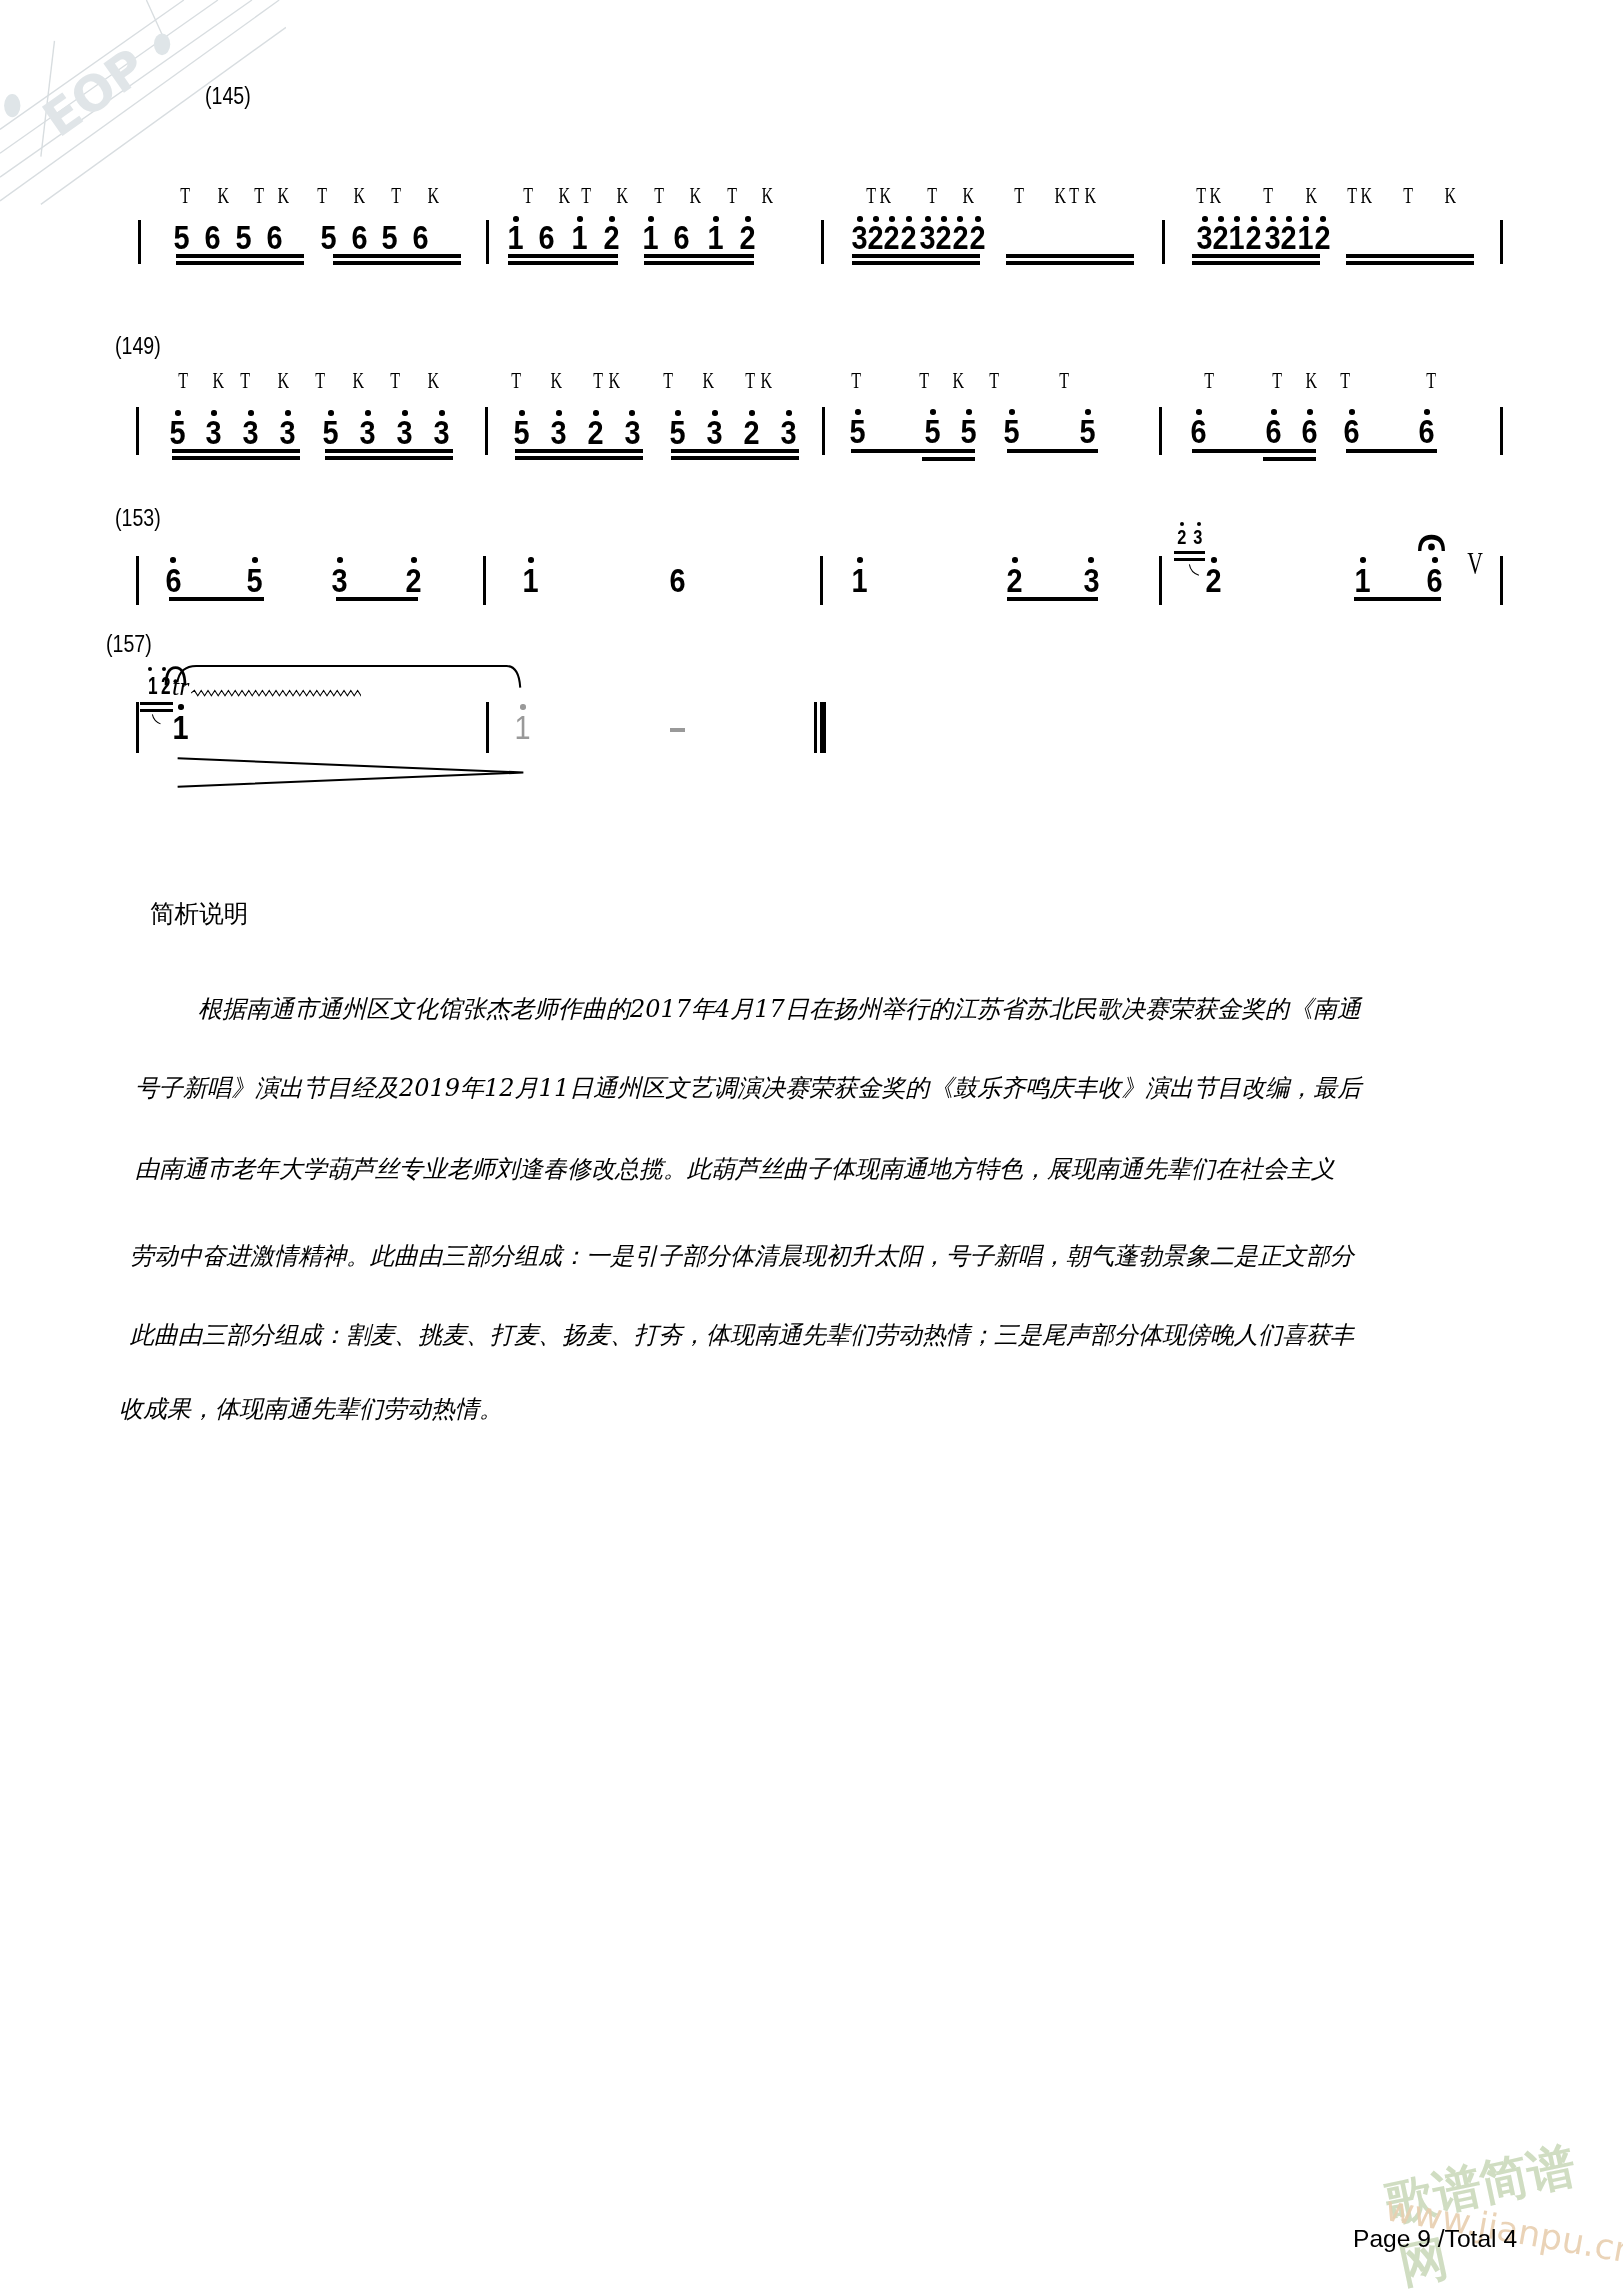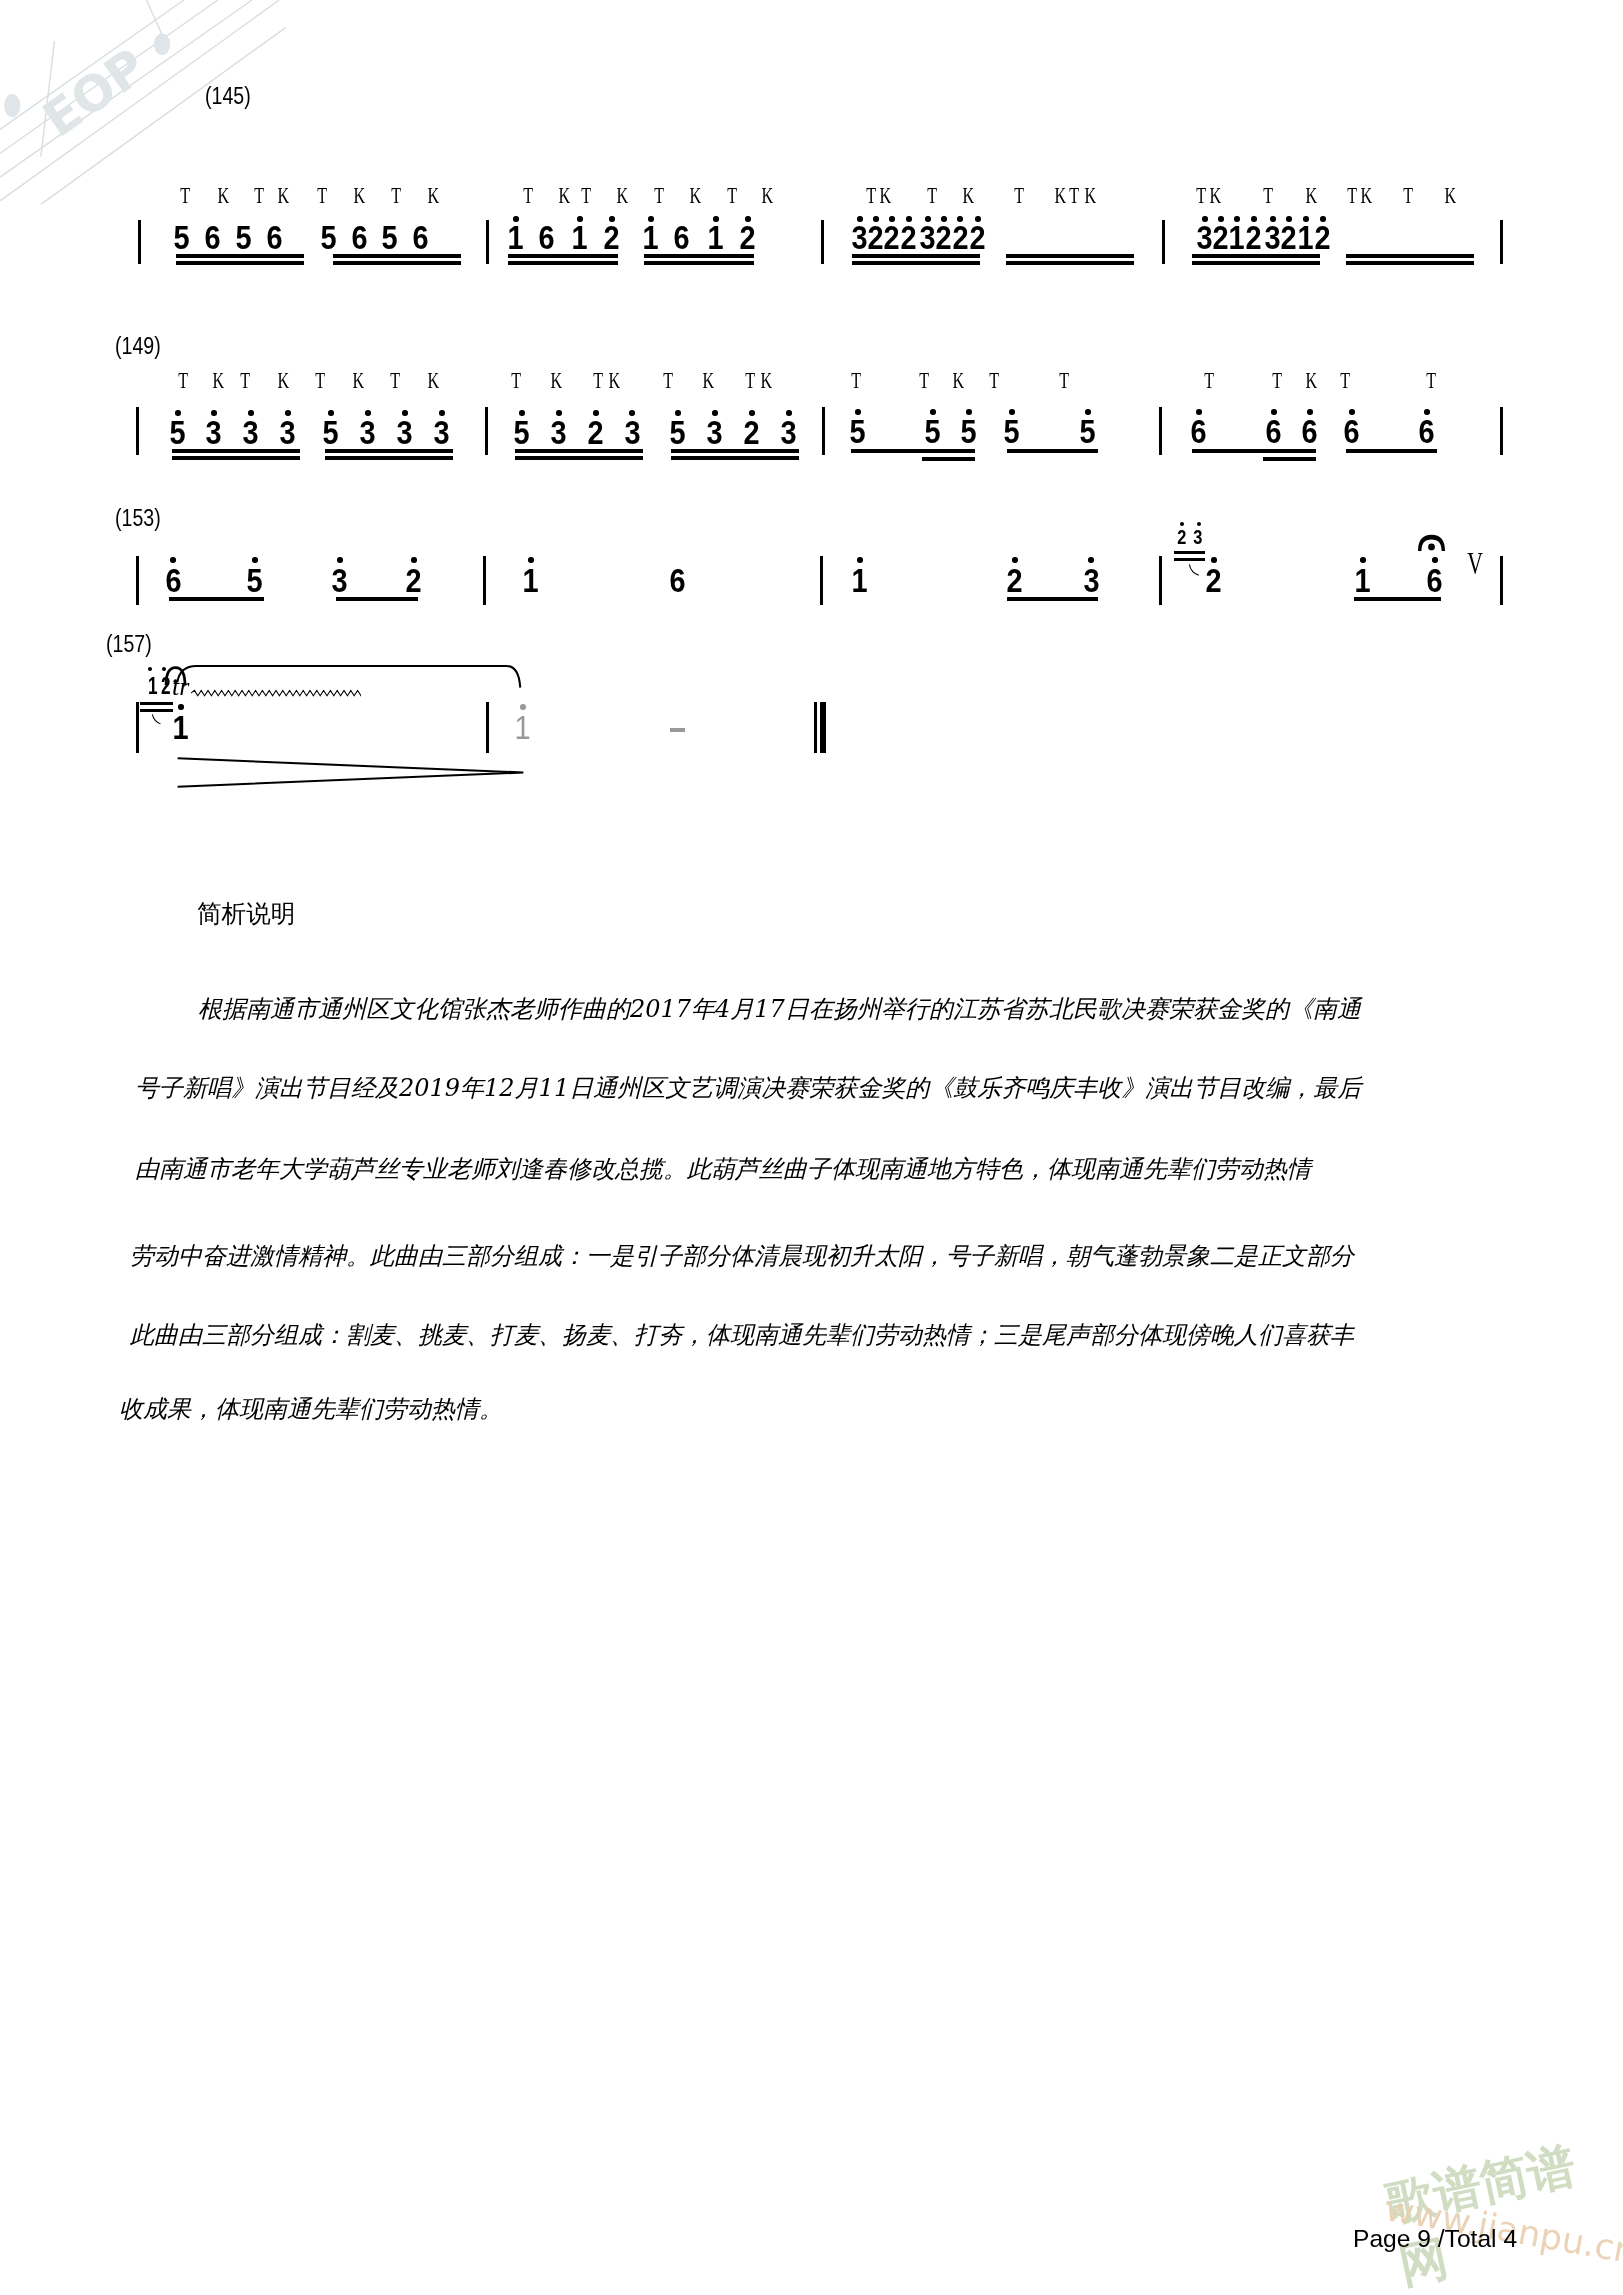--- a/index.html
+++ b/index.html
@@ -8,21 +8,21 @@
   .mnum{font-family:"Liberation Sans",sans-serif;font-size:23px;transform:scaleX(0.85);transform-origin:left top;}
   .row{position:absolute;left:0;width:1623px;}
   .bar{position:absolute;width:3.4px;background:#000;}
   .tk{position:absolute;font-family:"Liberation Serif",serif;font-size:23px;transform:scaleX(0.7);transform-origin:center top;width:20.5px;text-align:center;}
   .note{position:absolute;font-family:"Liberation Sans",sans-serif;font-weight:bold;font-size:34px;width:27px;text-align:center;transform:scaleX(0.85);}
   .note.grey{color:#999;}
   .dot{position:absolute;width:5.5px;height:5.5px;border-radius:50%;background:#000;}
   .dot.grey{background:#999;}
   .ul{position:absolute;height:4.1px;background:#000;}
   .dash{position:absolute;height:4.1px;width:15px;background:#999;}
-  .title{font-family:"DejaVu Serif","Liberation Serif",serif;font-size:24.6px;margin-left:47px;}
+  .title{font-family:"DejaVu Serif","Liberation Serif",serif;font-size:24.6px;}
   .para{position:absolute;font-family:"DejaVu Serif","Liberation Serif",serif;font-size:24px;white-space:nowrap;letter-spacing:0px;font-style:italic;}
   .footer{position:absolute;font-family:"Liberation Sans",sans-serif;font-size:24.6px;}
   .wm-site{position:absolute;font-family:"DejaVu Sans",sans-serif;font-weight:bold;color:#c8d8b8;opacity:0.85;transform:rotate(-12deg);}
   .wm-url{position:absolute;font-family:"DejaVu Sans",sans-serif;color:#e8cfb0;opacity:0.9;transform:rotate(10deg);}
 </style>
 </head>
 <body>
 
 <svg class="abs" style="left:0;top:0;" width="286" height="218" viewBox="0 0 420 320">
   <g stroke="#d8dde0" stroke-width="2" fill="none">
@@ -383,21 +383,21 @@
     <span class="note grey" style="left:509px;top:708px;font-weight:normal;">1</span>
     <div class="dash" style="left:670px;top:728px;"></div>
   </div>
 </div>
 
 <div class="abs title" style="left:150px;top:897px;">简析说明</div>
 
 <div>
   <div class="para" style="left:198px;top:993px;">根据南通市通州区文化馆张杰老师作曲的2017年4月17日在扬州举行的江苏省苏北民歌决赛荣获金奖的《南通</div>
   <div class="para" style="left:135px;top:1072px;">号子新唱》演出节目经及2019年12月11日通州区文艺调演决赛荣获金奖的《鼓乐齐鸣庆丰收》演出节目改编，最后</div>
-  <div class="para" style="left:135px;top:1153px;">由南通市老年大学葫芦丝专业老师刘逢春修改总揽。此葫芦丝曲子体现南通地方特色，体现南通先辈们劳动热情</div>
+  <div class="para" style="left:135px;top:1153px;">由南通市老年大学葫芦丝专业老师刘逢春修改总揽。此葫芦丝曲子体现南通地方特色，展现南通先辈们在社会主义</div>
   <div class="para" style="left:130px;top:1240px;">劳动中奋进激情精神。此曲由三部分组成：一是引子部分体清晨现初升太阳，号子新唱，朝气蓬勃景象二是正文部分</div>
   <div class="para" style="left:130px;top:1319px;">此曲由三部分组成：割麦、挑麦、打麦、扬麦、打夯，体现南通先辈们劳动热情；三是尾声部分体现傍晚人们喜获丰</div>
   <div class="para" style="left:119px;top:1393px;">收成果，体现南通先辈们劳动热情。</div>
 </div>
 
 <div class="wm-site" style="left:1391px;top:2148px;font-size:48px;">歌谱简谱网</div>
 <div class="wm-url" style="left:1384px;top:2210px;font-size:35px;">www.jianpu.cn</div>
 <div class="footer" style="left:1353px;top:2225px;">Page 9 /Total 4</div>
 
 

